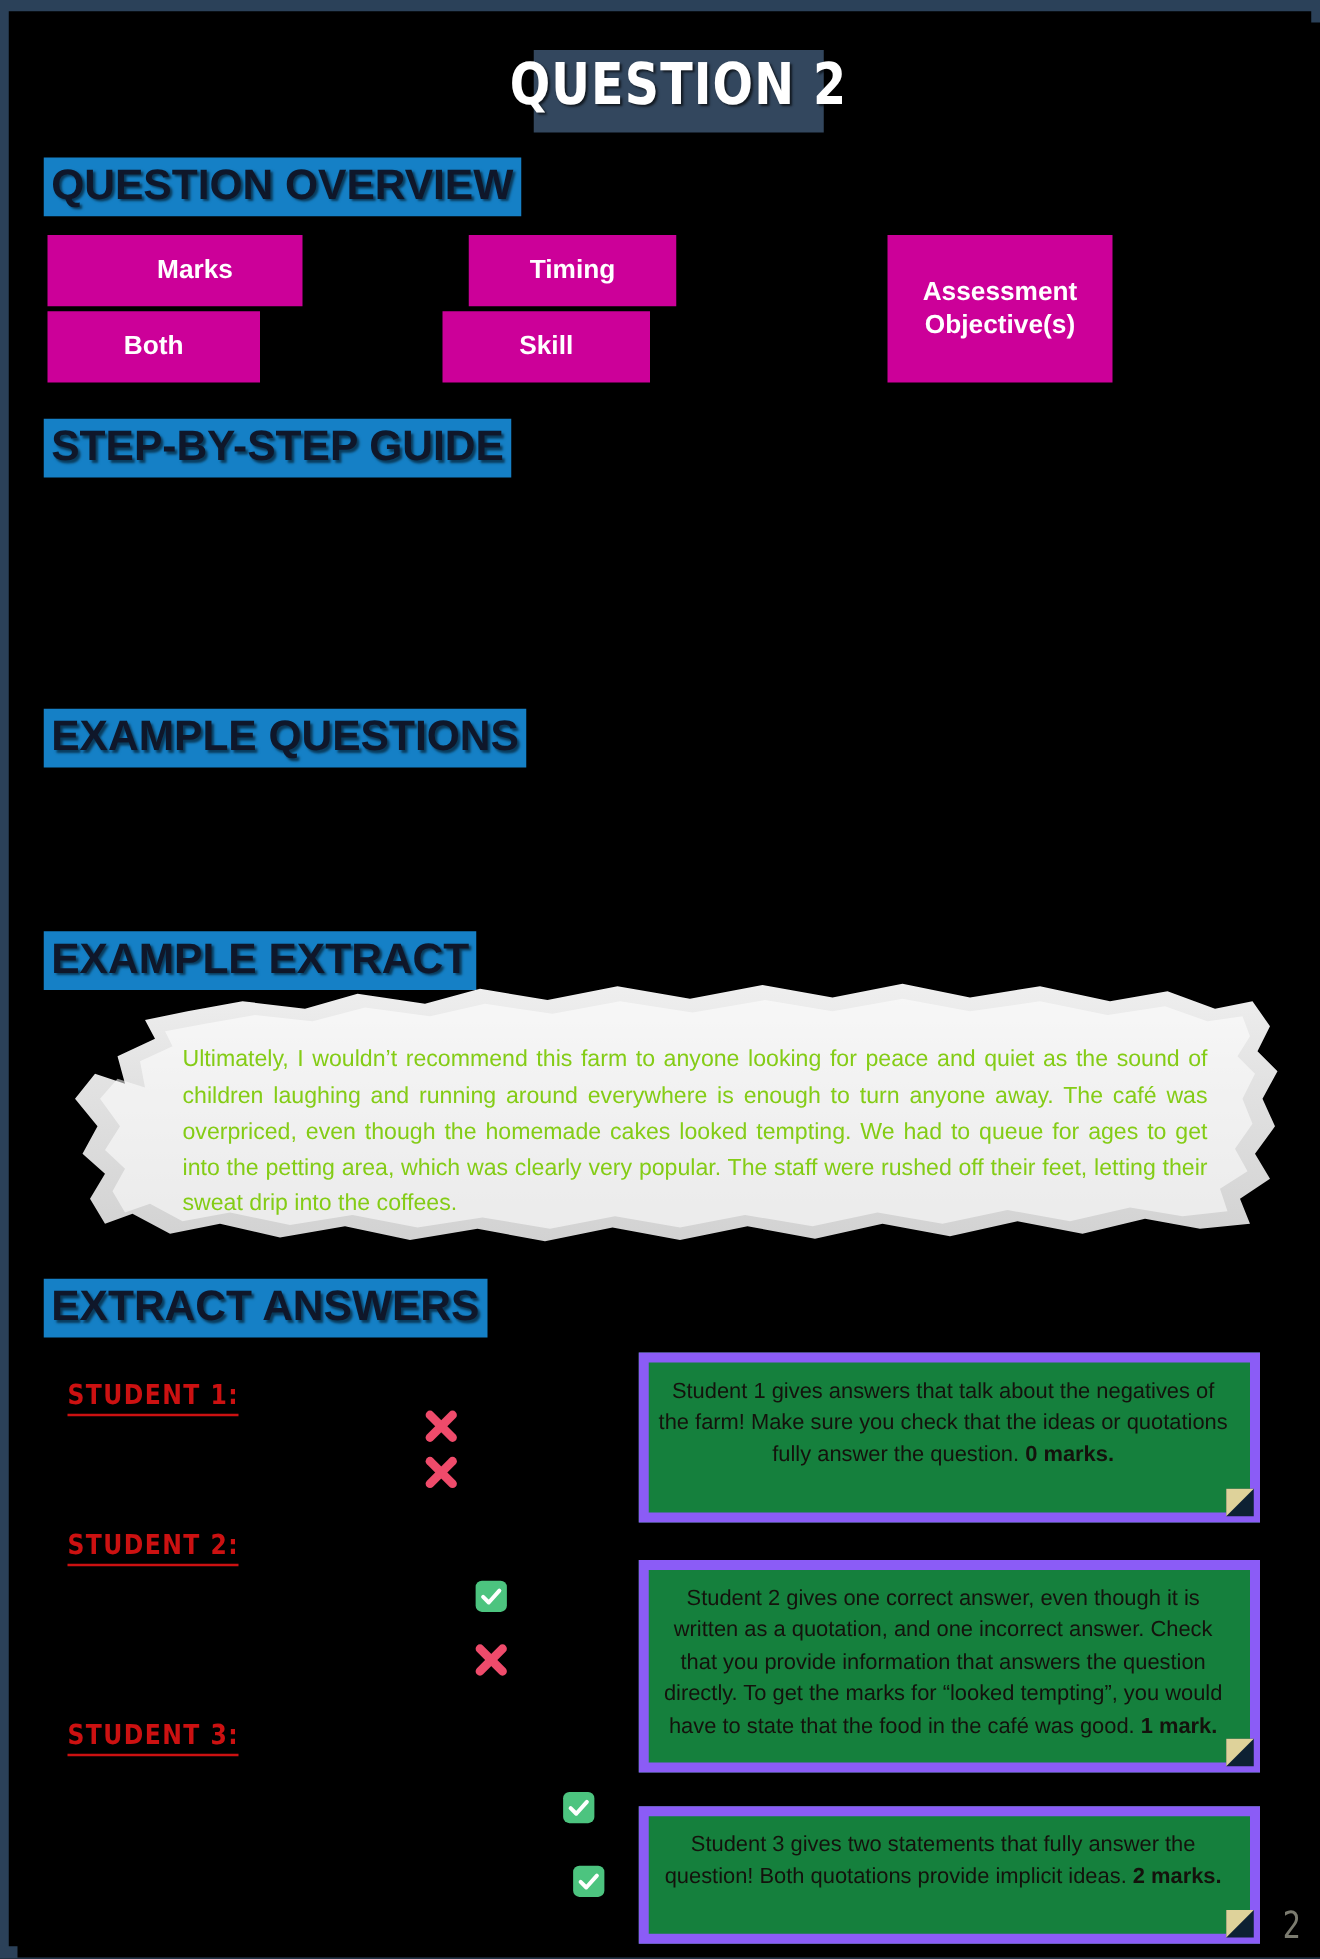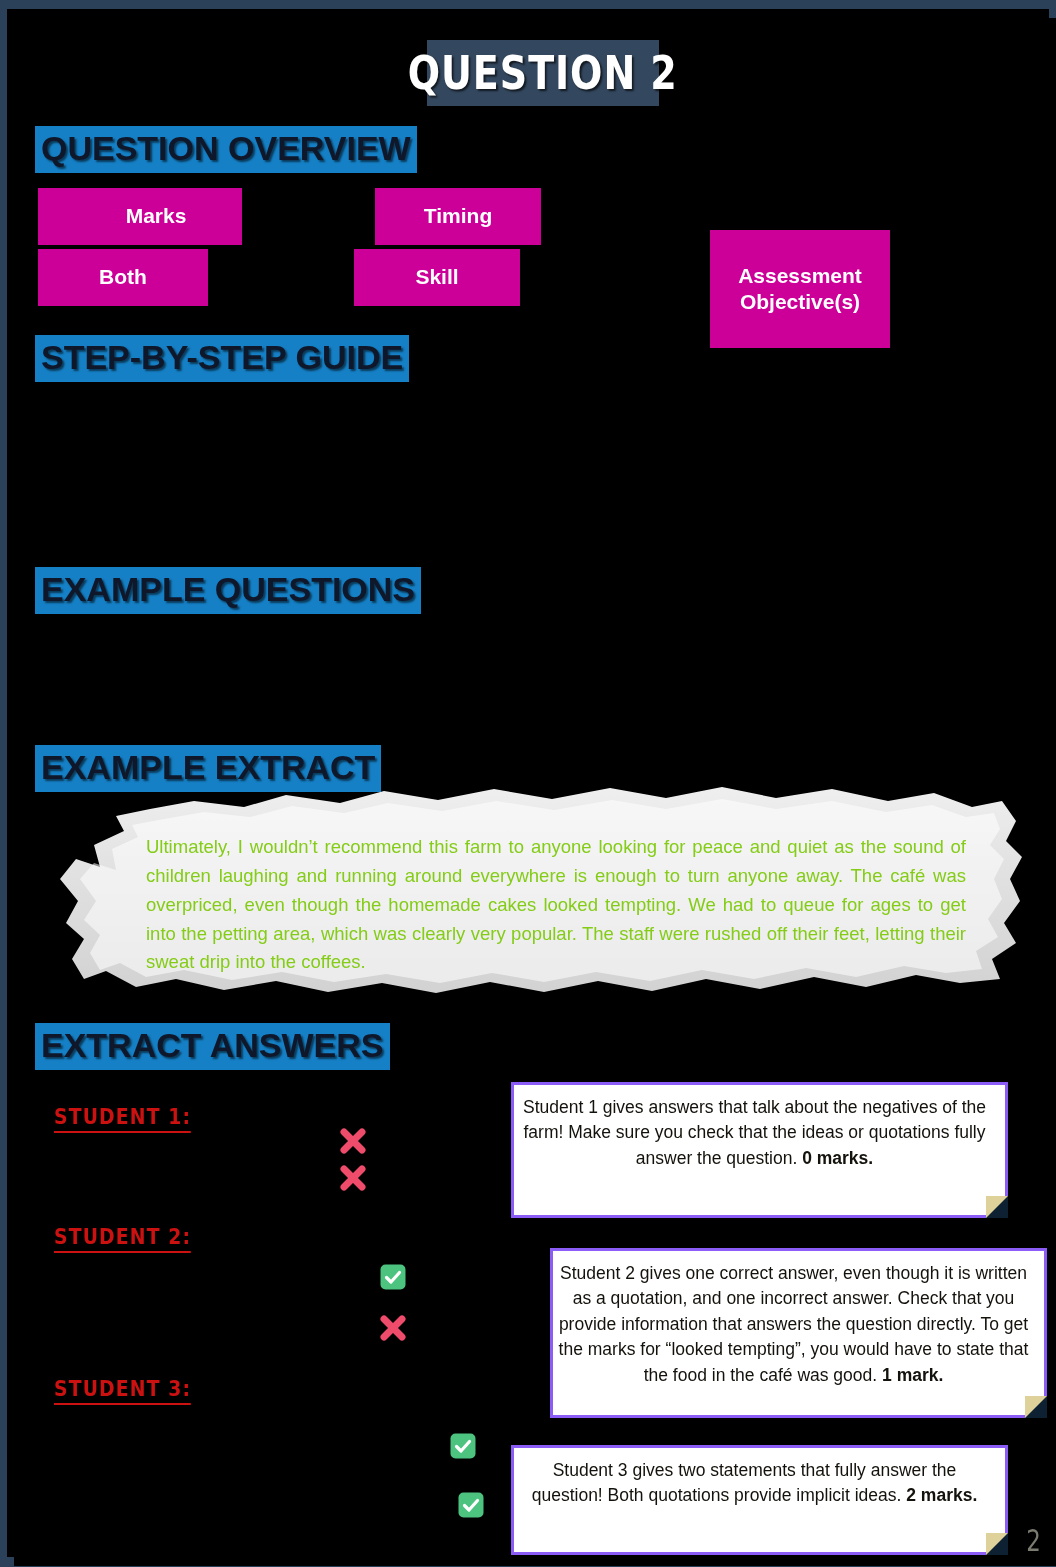--- a/index.html
+++ b/index.html
@@ -37,21 +37,21 @@
 
   
   .title-plate {
     position: absolute;
     left: 413px;
     top: 22px;
     width: 232px;
     height: 66px;
     background: #33475e;
     display: flex;
-    align-items: center;
+    align-items: flex-start;
     justify-content: center;
   }
   .title-text {
     font-family: "DejaVu Sans Condensed", "Liberation Sans Narrow", "Liberation Sans", sans-serif;
     font-weight: bold;
     font-size: 46px;
     letter-spacing: 1px;
     color: #ffffff;
     transform: scaleX(0.92);
     text-shadow: 2px 2px 2px rgba(0,0,0,0.65);
@@ -90,21 +90,21 @@
     align-items: center;
     justify-content: center;
     text-align: center;
     box-sizing: border-box;
     line-height: 1.25;
   }
   #box-marks  { left: 24px;  top: 170px; width: 204px; height: 57px; padding-left: 32px; }
   #box-text   { left: 24px;  top: 231px; width: 170px; height: 57px; }
   #box-timing { left: 361px; top: 170px; width: 166px; height: 57px; }
   #box-skill  { left: 340px; top: 231px; width: 166px; height: 57px; text-align: center; }
-  #box-ao     { left: 696px; top: 170px; width: 180px; height: 118px; padding: 0 8px; margin-top: 42px; }
+  #box-ao     { left: 696px; top: 170px; width: 180px; height: 118px; padding: 0 8px; }
 
   
   #extract-wrap {
     position: absolute;
     left: 40px;
     top: 765px;
     width: 972px;
     height: 220px;
   }
   #torn-svg {
@@ -146,41 +146,41 @@
   
   .mark-x, .mark-t {
     position: absolute;
     width: 28px;
     height: 28px;
   }
 
   
   .note {
     position: absolute;
-    background: #ffffff;
-    border: 3px solid #8b5cf6;
+    background: #15803d;
+    border: 8px solid #8b5cf6;
     box-sizing: border-box;
     color: #14120c;
     font-family: "Liberation Sans", sans-serif;
     font-size: 17.5px;
     line-height: 1.45;
     text-align: center;
     padding: 10px 14px 14px 4px;
   }
   .note b { font-weight: bold; }
   .note-fold {
     position: absolute;
     right: -3px;
     bottom: -3px;
     width: 0; height: 0;
     border-left: 22px solid #ded29a;
     border-bottom: 22px solid #0d2133;
   }
   #note1 { left: 497px; top: 1064px; width: 497px; height: 136px; }
-  #note2 { left: 497px; top: 1230px; width: 497px; height: 170px; margin-left: 39px; }
+  #note2 { left: 497px; top: 1230px; width: 497px; height: 170px; }
   #note3 { left: 497px; top: 1427px; width: 497px; height: 110px; }
 
   
   #page-num {
     position: absolute;
     right: 14px;
     bottom: 8px;
     font-family: "DejaVu Sans Condensed", "Liberation Sans Narrow", "Liberation Sans", sans-serif;
     font-size: 30px;
     color: #7b7b6f;

